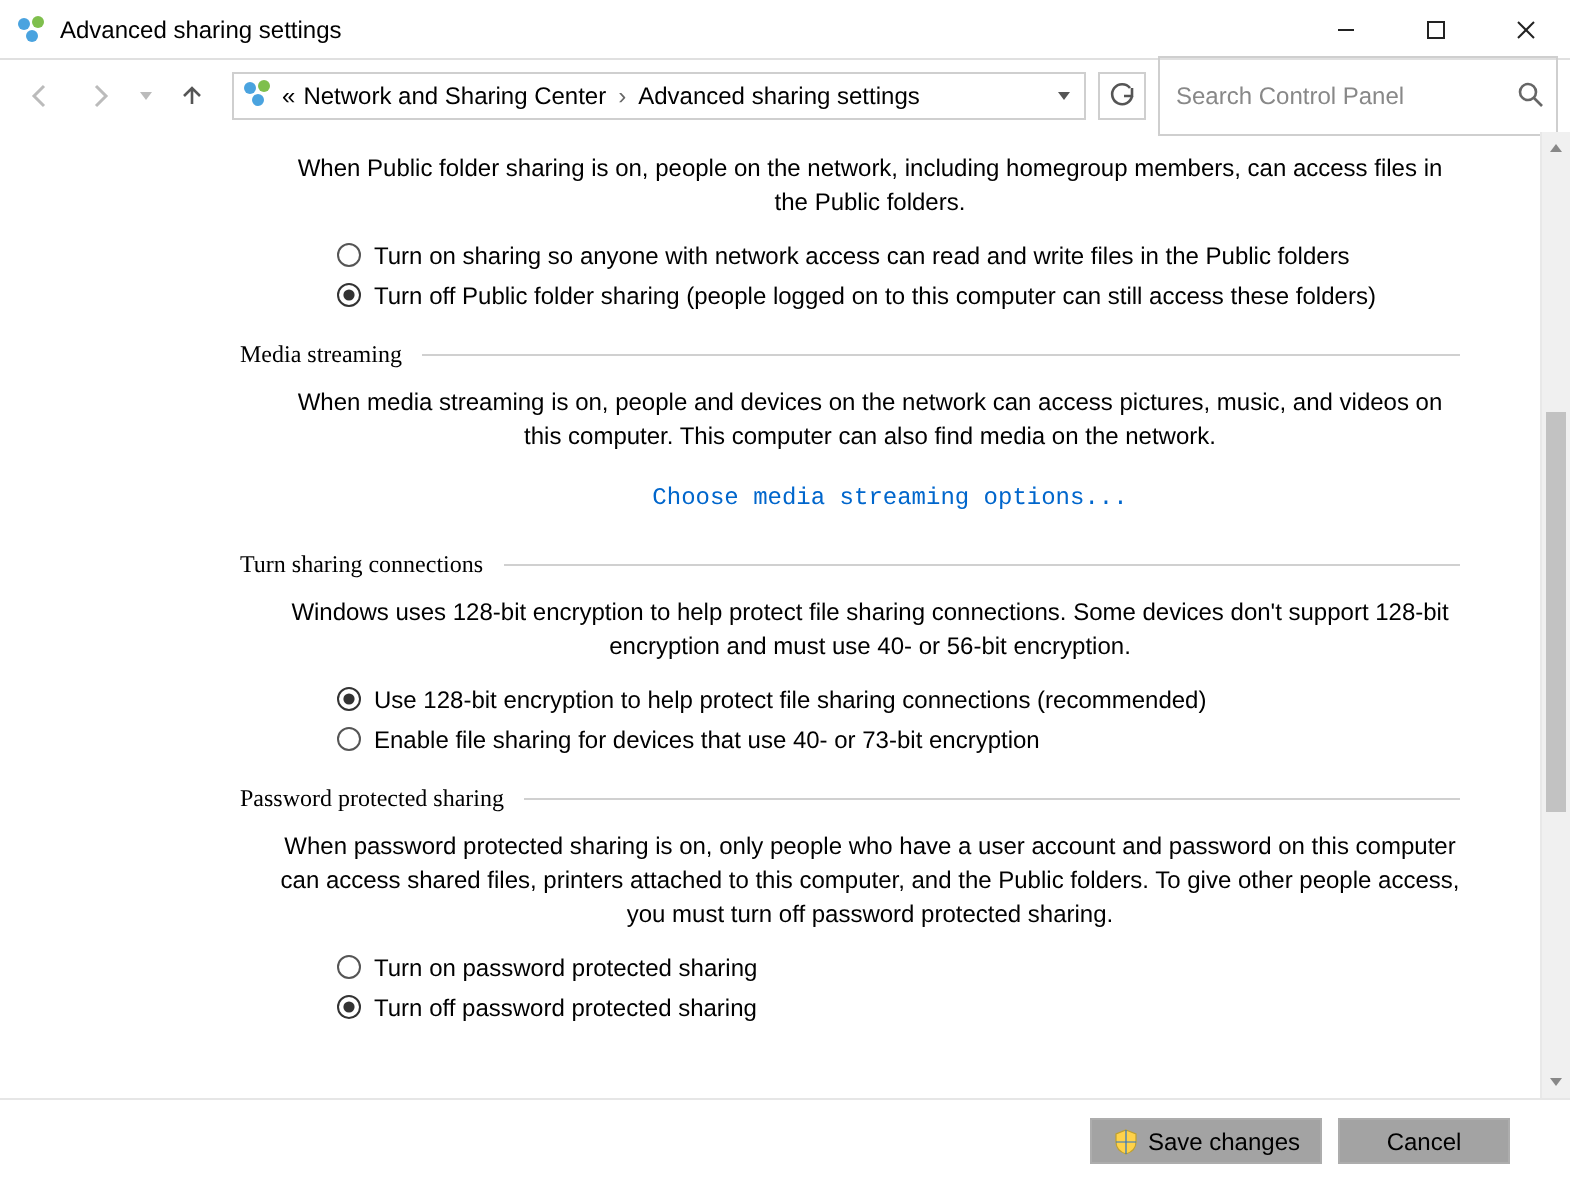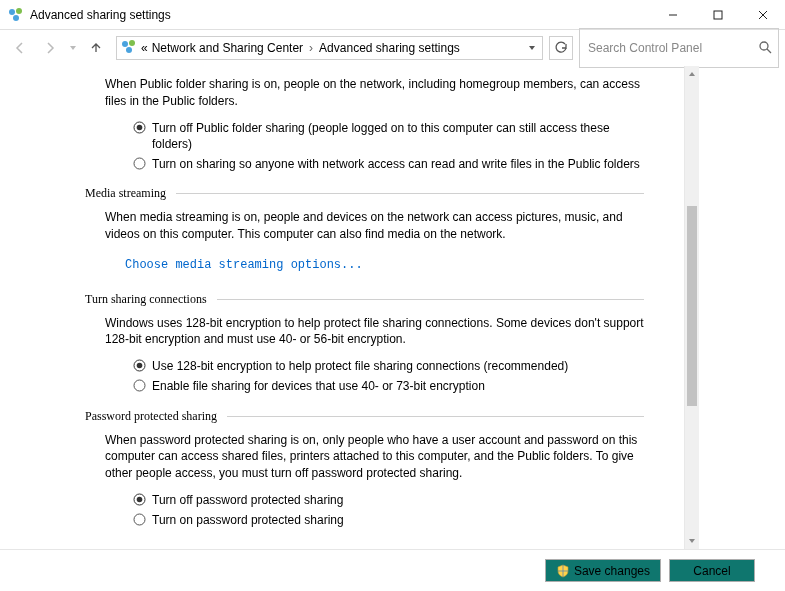--- a/index.html
+++ b/index.html
@@ -72,23 +72,24 @@
     border:none; outline:none; flex:1; font-size:12px; color:#555;
     background:transparent;
   }
   .searchbox input::placeholder { color:#888; }
   .content-wrap {
     position: relative;
     height: calc(591px - 30px - 36px - 42px);
     display:flex;
   }
   .content {
-    width: 684px;
-    padding: 10px 40px 10px 85px;
+    width: 770px;
+    padding: 10px 40px 10px 120px;
     overflow: hidden;
+    text-align: center;
   }
   .scrollbar {
     width: 15px;
     background: #f0f0f0;
     position: relative;
     border-left: 1px solid #e8e8e8;
   }
   .scroll-arrow {
     height: 16px;
     display:flex; align-items:center; justify-content:center;
@@ -137,21 +138,21 @@
     justify-content:flex-end;
     align-items:center;
     padding-right: 30px;
     gap: 8px;
     border-top: 1px solid #e6e6e6;
   }
   .btn {
     height: 23px;
     min-width: 86px;
     border: 1px solid #adadad;
-    background: #0f766e;
+    background: #a3a3a3;
     font-size:12px;
     display:inline-flex;
     align-items:center;
     justify-content:center;
     gap:4px;
     padding: 0 10px;
   }
   .shield-icon { width:14px; height:14px; }
   .net-icon { width:16px; height:16px; }
 </style>
@@ -244,33 +245,33 @@
 </div>
 
 <div class="content-wrap">
   <div class="content">
 
     <p class="desc">When Public folder sharing is on, people on the network, including homegroup members, can access files in the Public folders.</p>
     <div class="radio-group">
       <div class="radio-row">
         <span class="radio">
           <svg width="13" height="13">
+              <circle cx="6.5" cy="6.5" r="5.5" fill="#fff" stroke="#555"></circle>
+            </svg>
+        </span>
+        <span>Turn on sharing so anyone with network access can read and write files in the Public folders</span>
+      </div>
+      <div class="radio-row">
+        <span class="radio">
+          <svg width="13" height="13">
               <circle cx="6.5" cy="6.5" r="5.5" fill="#fff" stroke="#333"></circle>
               <circle cx="6.5" cy="6.5" r="2.8" fill="#333"></circle>
             </svg>
         </span>
         <span>Turn off Public folder sharing (people logged on to this computer can still access these folders)</span>
-      </div>
-      <div class="radio-row">
-        <span class="radio">
-          <svg width="13" height="13">
-              <circle cx="6.5" cy="6.5" r="5.5" fill="#fff" stroke="#555"></circle>
-            </svg>
-        </span>
-        <span>Turn on sharing so anyone with network access can read and write files in the Public folders</span>
       </div>
     </div>
 
     <div class="section-header">
       <span class="label">Media streaming</span>
       <span class="line"></span>
     </div>
     <p class="desc">When media streaming is on, people and devices on the network can access pictures, music, and videos on this computer. This computer can also find media on the network.</p>
     <a class="link desc" style="margin-left:40px;font-family:Liberation Mono, monospace;">Choose media streaming options...</a>
 
@@ -301,33 +302,33 @@
 
     <div class="section-header">
       <span class="label">Password protected sharing</span>
       <span class="line"></span>
     </div>
     <p class="desc">When password protected sharing is on, only people who have a user account and password on this computer can access shared files, printers attached to this computer, and the Public folders. To give other people access, you must turn off password protected sharing.</p>
     <div class="radio-group">
       <div class="radio-row">
         <span class="radio">
           <svg width="13" height="13">
+              <circle cx="6.5" cy="6.5" r="5.5" fill="#fff" stroke="#555"></circle>
+            </svg>
+        </span>
+        <span>Turn on password protected sharing</span>
+      </div>
+      <div class="radio-row">
+        <span class="radio">
+          <svg width="13" height="13">
               <circle cx="6.5" cy="6.5" r="5.5" fill="#fff" stroke="#333"></circle>
               <circle cx="6.5" cy="6.5" r="2.8" fill="#333"></circle>
             </svg>
         </span>
         <span>Turn off password protected sharing</span>
-      </div>
-      <div class="radio-row">
-        <span class="radio">
-          <svg width="13" height="13">
-              <circle cx="6.5" cy="6.5" r="5.5" fill="#fff" stroke="#555"></circle>
-            </svg>
-        </span>
-        <span>Turn on password protected sharing</span>
       </div>
     </div>
 
   </div>
   <div class="scrollbar">
     <div class="scroll-arrow" style="position:absolute;top:0;left:0;right:0;">
       <svg width="8" height="8" fill="#888">
           <path d="M4 2 L7 6 L1 6 Z"></path>
         </svg>
     </div>

